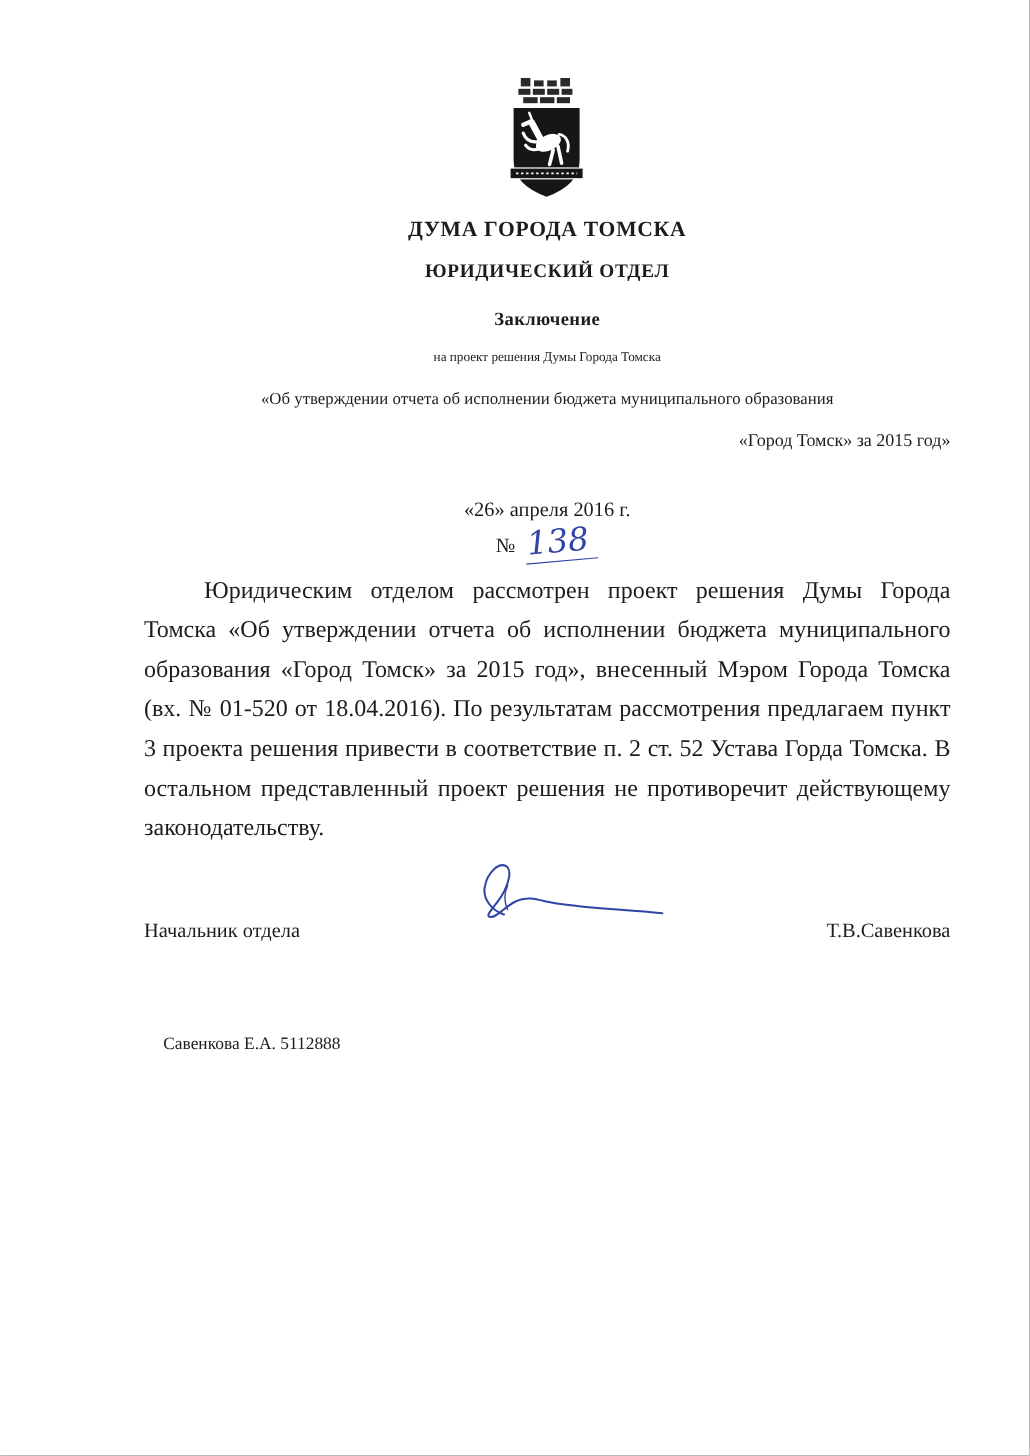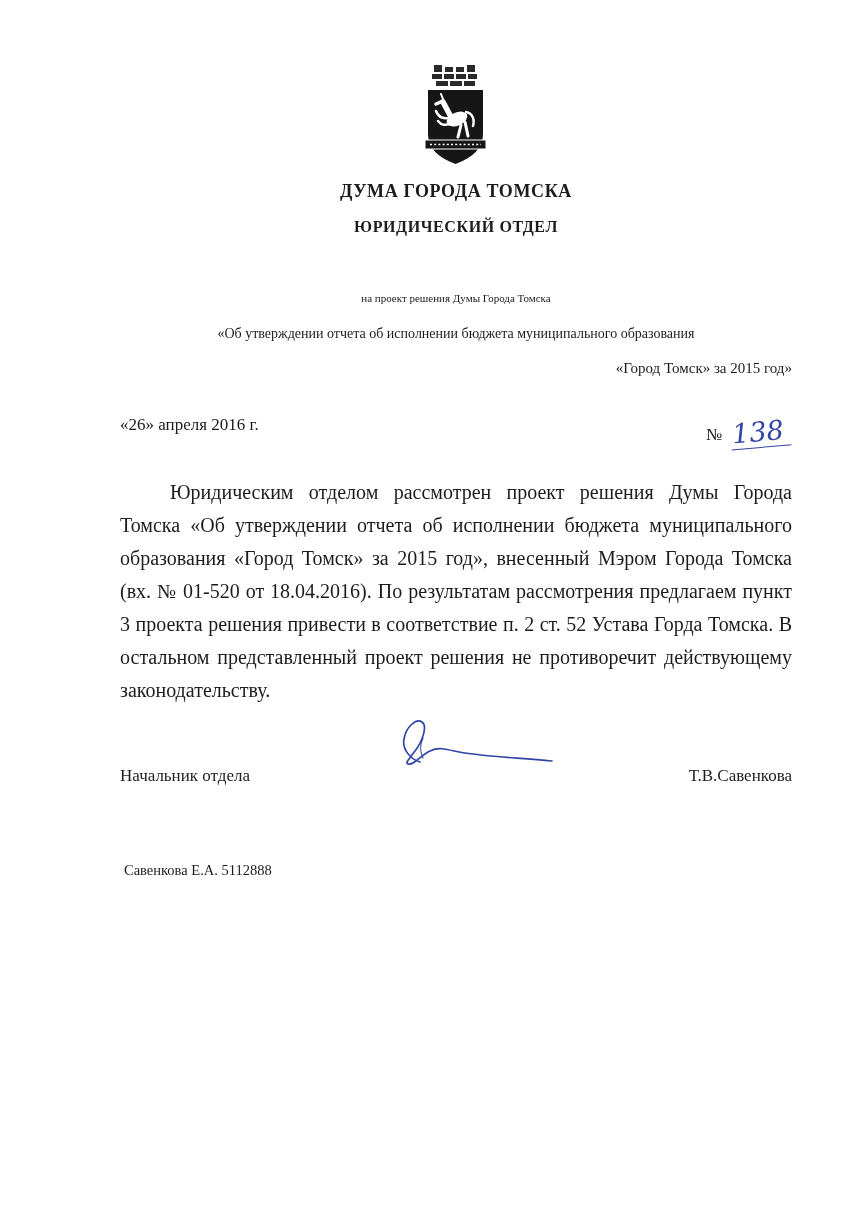--- a/index.html
+++ b/index.html
@@ -20,22 +20,23 @@
 
   .org-name{top:181px;font-size:18px;font-weight:bold;letter-spacing:.6px;}
   .dept-name{top:218px;font-size:16px;font-weight:bold;letter-spacing:.6px;}
   .doc-type{top:258px;font-size:15.5px;font-weight:bold;letter-spacing:.3px;}
   .sub-line1{top:292px;font-size:11px;}
   .sub-line2{top:326px;font-size:14px;}
   .sub-line3{top:360px;font-size:15px;text-align:right;}
 
   .meta-row{
     position:absolute;top:415px;left:0;width:100%;
-    display:flex;justify-content:space-between;align-items:flex-start;
+    display:flex;justify-content:space-between;align-items:center;
     font-size:17px;
+    flex-direction:column;
   }
   .number-wrap{display:flex;align-items:flex-end;gap:8px;padding-right:2px;}
   .handwritten-number{
     display:inline-block;
     font-family:"DejaVu Serif",serif;
     font-style:italic;
     font-size:27px;
     line-height:1;
     color:#3244a6;
     transform:rotate(-5deg) translateY(3px);
@@ -54,21 +55,21 @@
 
   .signature-stroke{position:absolute;top:712px;left:270px;}
 
   .sig-row{
     position:absolute;top:766px;left:0;width:100%;
     display:flex;justify-content:space-between;
     font-size:17px;
     gap:27px;
   }
 
-  .executor-line{position:absolute;top:862px;left:4px;font-size:14.5px;}
+  .executor-line{position:absolute;top:862px;left:16px;font-size:14.5px;}
 </style>
 </head>
 <body>
 
 <div class="page">
   <div class="content">
 
     <div class="emblem">
       <svg width="72" height="112" viewBox="0 0 72 112" xmlns="http://www.w3.org/2000/svg">
 
@@ -103,20 +104,21 @@
         <g>
           <rect x="5" y="76" width="61" height="9" fill="#161616" stroke="#ffffff" stroke-width="1"></rect>
           <line x1="10" y1="80.5" x2="61" y2="80.5" stroke="#ffffff" stroke-width="1.6" stroke-dasharray="2 2.2"></line>
         </g>
       </svg>
     </div>
 
     <div class="centered org-name">ДУМА ГОРОДА ТОМСКА</div>
     <div class="centered dept-name">ЮРИДИЧЕСКИЙ ОТДЕЛ</div>
 
+    <div class="centered doc-type">Заключение</div>
     <div class="centered sub-line1">на проект решения Думы Города Томска</div>
     <div class="centered sub-line2">«Об утверждении отчета об исполнении бюджета муниципального образования</div>
     <div class="centered sub-line3">«Город Томск» за 2015 год»</div>
 
     <div class="meta-row">
       <span>«26» апреля 2016 г.</span>
       <span class="number-wrap">
         <span>№</span>
         <span class="handwritten-number">138</span>
       </span>

